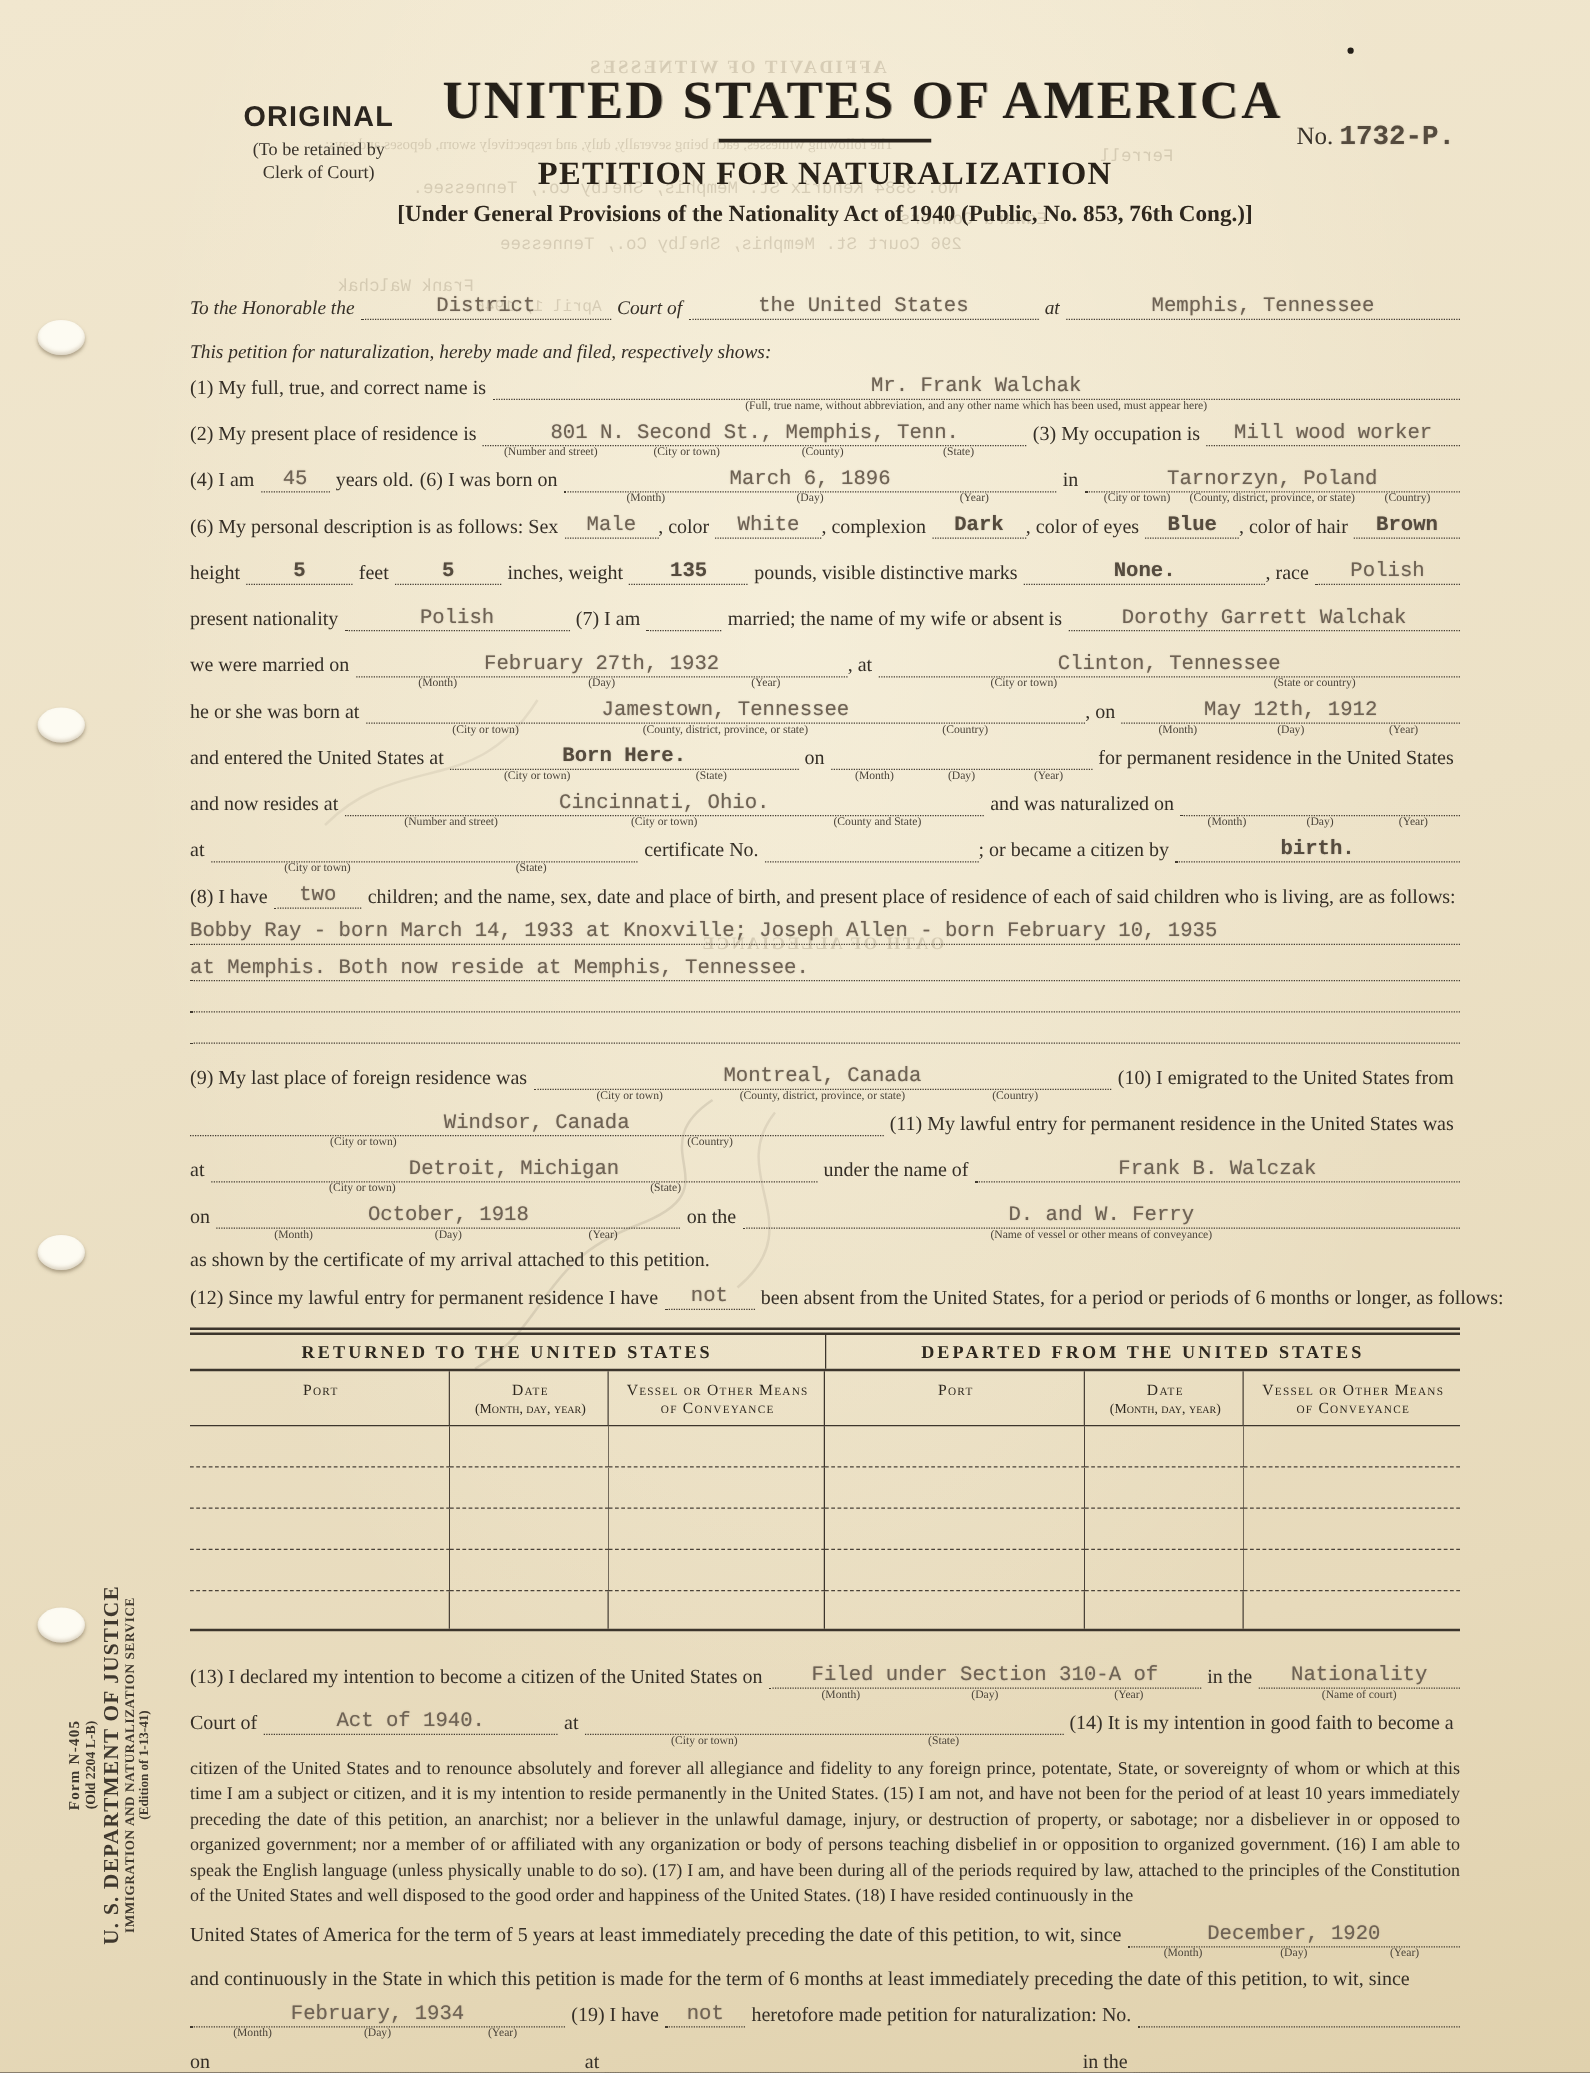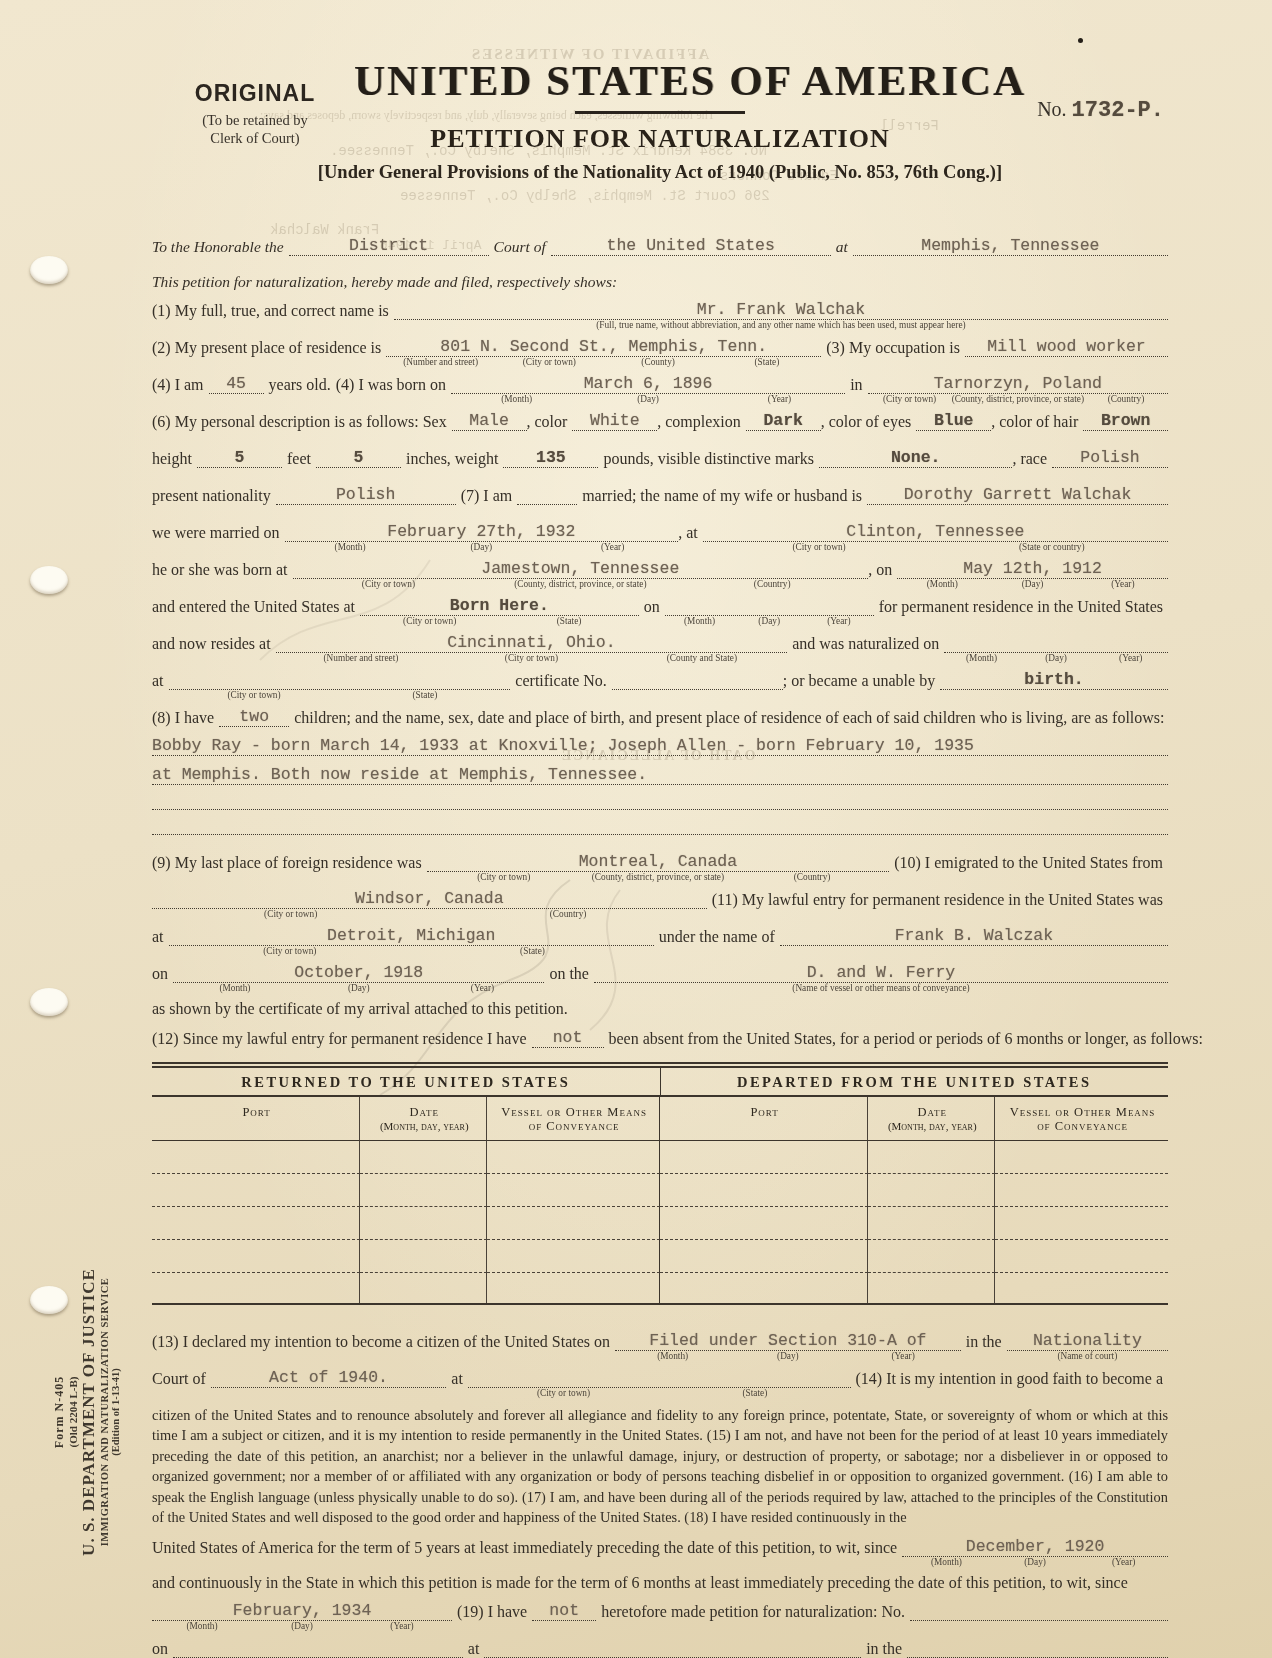--- a/index.html
+++ b/index.html
@@ -166,21 +166,21 @@
         </span>
       </span>
       <span class="lbl after">(3) My occupation is</span>
       <span class="bl" style="flex:1.4"><span class="typed">Mill wood worker</span></span>
     </div>
 
     <div class="row">
       <span class="lbl">(4) I am</span>
       <span class="bl fix" style="width:55px"><span class="typed">45</span></span>
       <span class="lbl after">years old.</span>
-      <span class="lbl">(4) I was born on</span>
+      <span class="lbl">(6) I was born on</span>
       <span class="bl" style="flex:2.1">
         <span class="typed">March 6, 1896</span>
         <span class="caps">
           <b>(Month)</b>
           <b>(Day)</b>
           <b>(Year)</b>
         </span>
       </span>
       <span class="lbl after">in</span>
       <span class="bl" style="flex:1.6">
@@ -217,21 +217,21 @@
       <span class="bl" style="flex:2"><span class="typed dark">None.</span></span>
       <span class="lbl">, race</span>
       <span class="bl" style="flex:1.2"><span class="typed">Polish</span></span>
     </div>
 
     <div class="row">
       <span class="lbl">present nationality</span>
       <span class="bl fix" style="width:180px"><span class="typed">Polish</span></span>
       <span class="lbl after">(7) I am</span>
       <span class="bl fix" style="width:60px"></span>
-      <span class="lbl after">married; the name of my wife or husband is</span>
+      <span class="lbl after">married; the name of my wife or absent is</span>
       <span class="bl"><span class="typed">Dorothy Garrett Walchak</span></span>
     </div>
 
     <div class="row">
       <span class="lbl">we were married on</span>
       <span class="bl" style="flex:2.2">
         <span class="typed">February 27th, 1932</span>
         <span class="caps">
           <b>(Month)</b>
           <b>(Day)</b>
@@ -312,21 +312,21 @@
     <div class="row">
       <span class="lbl">at</span>
       <span class="bl" style="flex:2.4">
         <span class="caps">
           <b>(City or town)</b>
           <b>(State)</b>
         </span>
       </span>
       <span class="lbl after">certificate No.</span>
       <span class="bl" style="flex:1.2"></span>
-      <span class="lbl">; or became a unable by</span>
+      <span class="lbl">; or became a citizen by</span>
       <span class="bl" style="flex:1.6"><span class="typed dark">birth.</span></span>
     </div>
 
     <div class="row tight">
       <span class="lbl">(8) I have</span>
       <span class="bl fix" style="width:70px"><span class="typed">two</span></span>
       <span class="lbl after">children; and the name, sex, date and place of birth, and present place of residence of each of said children who is living, are as follows:</span>
     </div>
     <div class="row tight">
       <span class="bl" style="text-align:left"><span class="typed">Bobby Ray - born March 14, 1933 at Knoxville; Joseph Allen - born February 10, 1935</span></span>

